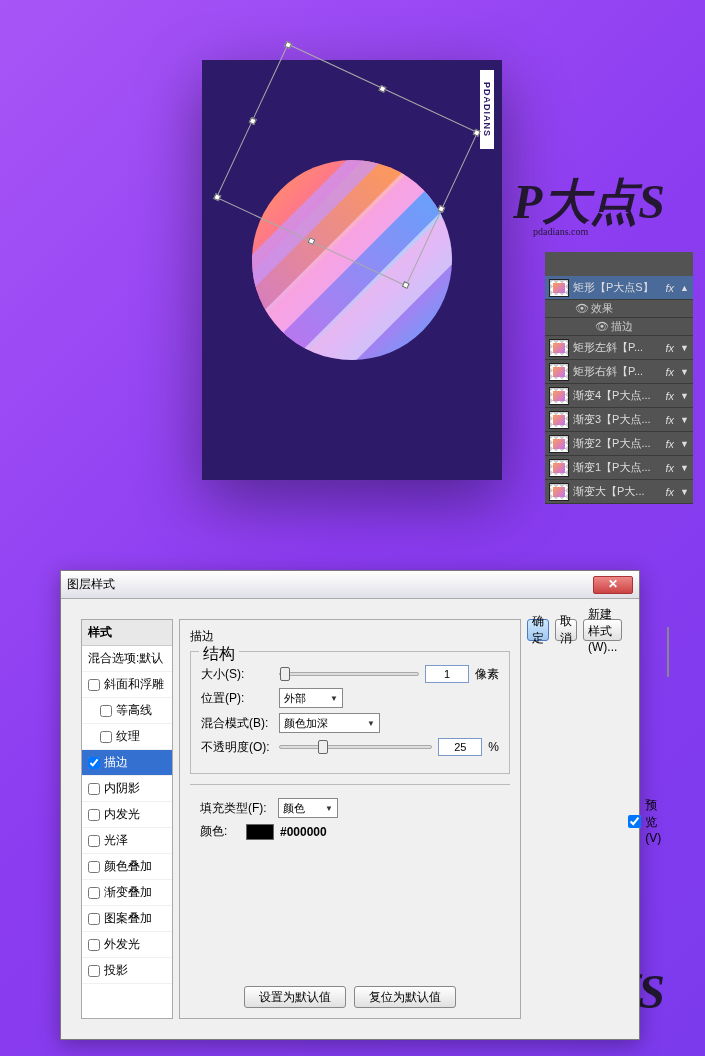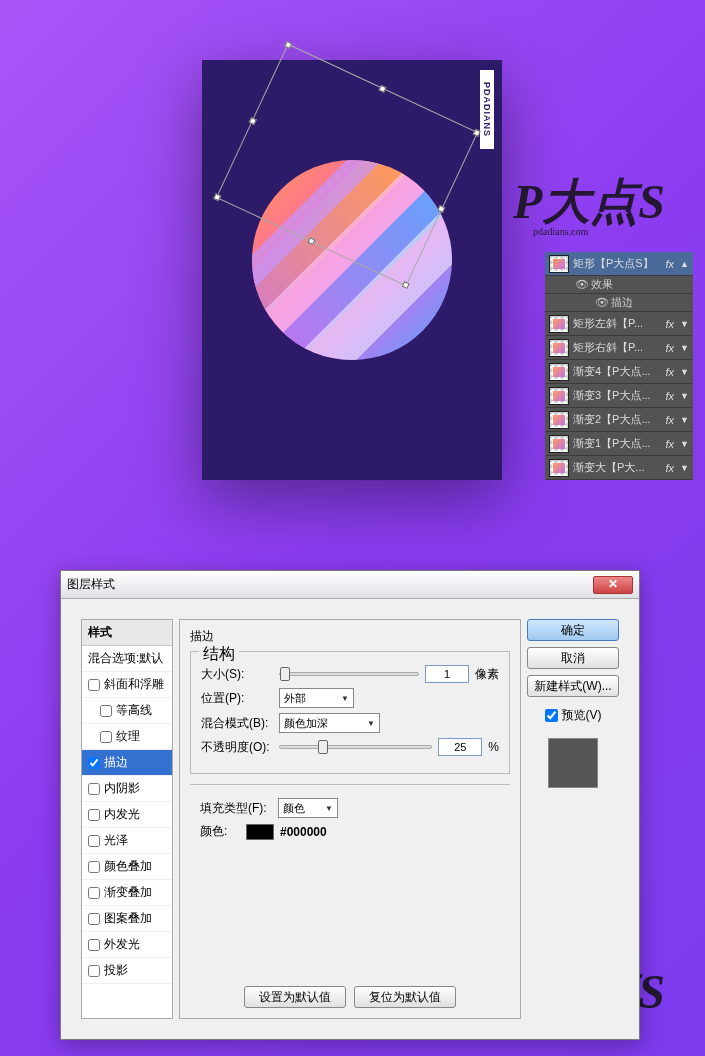--- a/index.html
+++ b/index.html
@@ -85,21 +85,21 @@
 }
 .layer-row {
   display: flex;
   align-items: center;
   height: 24px;
   border-bottom: 1px solid #3a3a3a;
   padding: 0 4px;
   gap: 4px;
   position: relative;
 }
-.layer-row.selected { background: #4a6a9a; }
+.layer-row.selected { background: #4a6a9a; margin-top: 24px; }
 .layer-row.sub { padding-left: 30px; height: 18px; background: #535353; color: #ccc; }
 .layer-row.sub.inner { padding-left: 50px; }
 .layer-thumb {
   width: 20px; height: 18px;
   background: #fff;
   border: 1px solid #222;
   background-image: linear-gradient(45deg, #ccc 25%, transparent 25%), linear-gradient(-45deg, #ccc 25%, transparent 25%), linear-gradient(45deg, transparent 75%, #ccc 75%), linear-gradient(-45deg, transparent 75%, #ccc 75%);
   background-size: 6px 6px;
   position: relative;
 }
@@ -215,21 +215,21 @@
   border-radius: 3px;
   font-size: 12px;
   cursor: pointer;
   display: inline-flex;
   align-items: center;
 }
 
 .right-panel {
   width: 92px;
   display: flex;
-  flex-direction: column;
+  flex-direction: row;
   gap: 6px;
   align-items: stretch;
 }
 .right-panel .ps-btn { justify-content: center; padding: 0 4px; }
 .right-panel .ps-btn.primary { background: linear-gradient(#d0e8ff, #a0c8f0); border-color: #4a7ac0; }
 .preview-check { display: flex; align-items: center; gap: 4px; margin-top: 4px; justify-content: center; }
 .preview-swatch { width: 50px; height: 50px; background: #555; border: 1px solid #888; margin: 8px auto; }
 </style>
 </head>
 <body>
@@ -393,21 +393,21 @@
         <div class="form-row">
           <label>大小(S):</label>
           <div class="slider-track">
               <div class="slider-thumb" style="left:0%"></div>
             </div>
           <input class="num-input" value="1" style="">
           <span>像素</span>
         </div>
         <div class="form-row">
           <label>位置(P):</label>
-          <div class="select-box" style="width:75px">
+          <div class="select-box" style="width:64px">
               <span>外部</span>
             </div>
         </div>
         <div class="form-row">
           <label>混合模式(B):</label>
           <div class="select-box" style="width:101px">
               <span>颜色加深</span>
             </div>
         </div>
         <div class="form-row">

